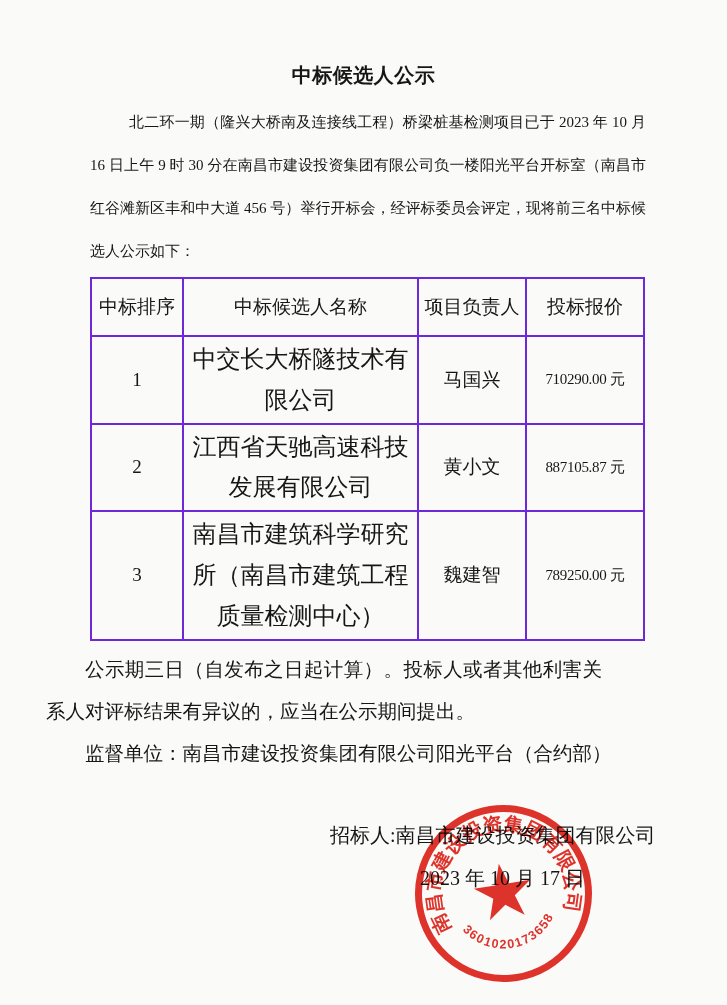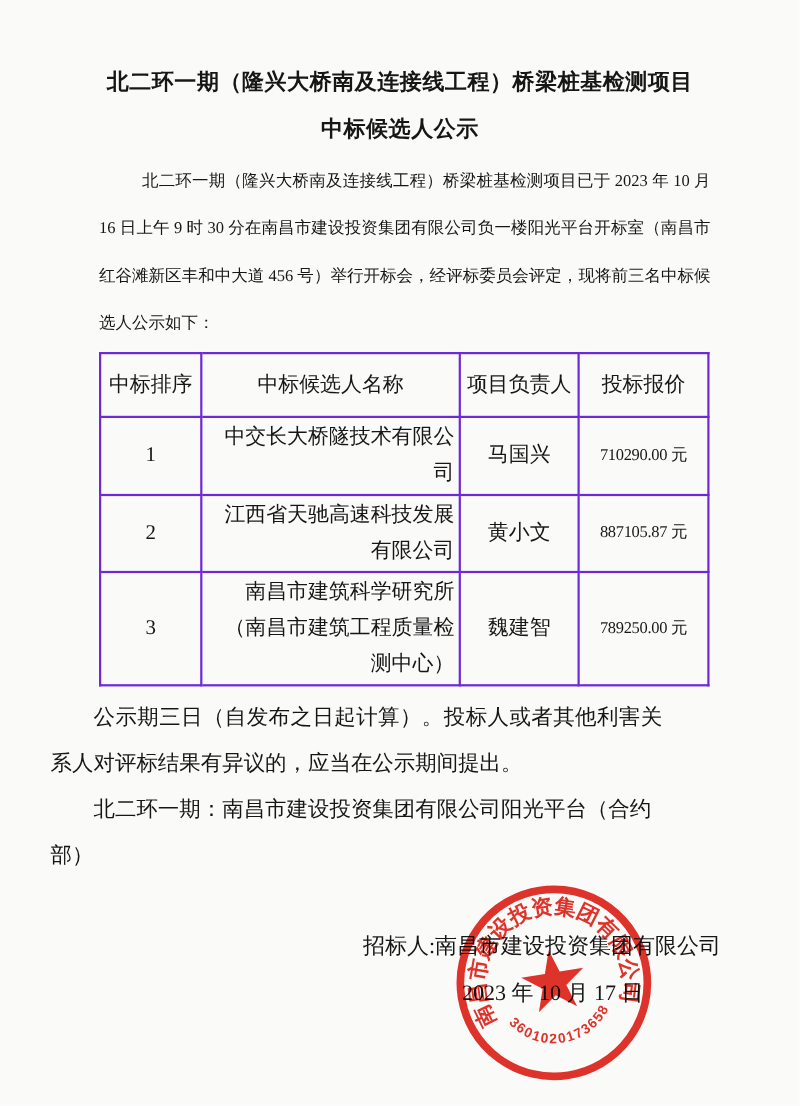--- a/index.html
+++ b/index.html
@@ -47,21 +47,21 @@
     font-weight:normal;
     padding:2px 4px;
     line-height:1.7;
     vertical-align:middle;
     overflow:hidden;
   }
   tr.hdr{height:58px;}
   tr.r1{height:48px;}
   tr.r2{height:64px;}
   tr.r3{height:78px;}
-  td.name{font-size:19px;text-align:right;}
+  td.name{font-size:24px;}
   td.price{font-size:15px;letter-spacing:-0.3px;}
   .fblock{
     margin:8px 0 0 46px;
     width:580px;
     font-size:19.5px;
     line-height:42px;
   }
   .fblock p{margin:0;}
   .notice{
     width:556px;
@@ -98,21 +98,20 @@
     font-weight:bold;
     letter-spacing:1.5px;
   }
 </style>
 </head>
 <body>
 
 <div class="page">
 
   <div class="head">
-    <div class="title-line">北二环一期（隆兴大桥南及连接线工程）桥梁桩基检测项目</div>
     <div class="title-line">中标候选人公示</div>
   </div>
 
   <p class="intro">北二环一期（隆兴大桥南及连接线工程）桥梁桩基检测项目已于 2023 年 10 月 16 日上午 9 时 30 分在南昌市建设投资集团有限公司负一楼阳光平台开标室（南昌市红谷滩新区丰和中大道 456 号）举行开标会，经评标委员会评定，现将前三名中标候选人公示如下：</p>
 
   <table class="candidates">
     <colgroup>
       <col style="width:92px">
       <col style="width:235px">
       <col style="width:108px">
@@ -141,21 +140,21 @@
         <td>3</td>
         <td class="name">南昌市建筑科学研究所（南昌市建筑工程质量检测中心）</td>
         <td>魏建智</td>
         <td class="price">789250.00 元</td>
       </tr>
     </tbody>
   </table>
 
   <div class="fblock">
     <p class="notice">公示期三日（自发布之日起计算）。投标人或者其他利害关系人对评标结果有异议的，应当在公示期间提出。</p>
-    <p class="iline">北二环一期：南昌市建设投资集团有限公司阳光平台（合约部）</p>
+    <p class="iline">监督单位：南昌市建设投资集团有限公司阳光平台（合约部）</p>
   </div>
 
   <div class="bidder-line">招标人:南昌市建设投资集团有限公司</div>
   <div class="date-line">2023 年 10 月 17 日</div>
 
   <svg class="stamp" viewBox="-96.5 -96.5 193 193" xmlns="http://www.w3.org/2000/svg">
     <circle cx="0" cy="0" r="85" fill="none" stroke-width="7" stroke="#e0241b"></circle>
     <path id="sealArcTop" d="M -57.1 26.6 A 63 63 0 1 1 57.1 26.6" fill="none"></path>
     <path id="sealArcBottom" d="M -44 33 A 55 55 0 0 0 44 33" fill="none"></path>
     <text class="seal-company" fill="#e0241b">

